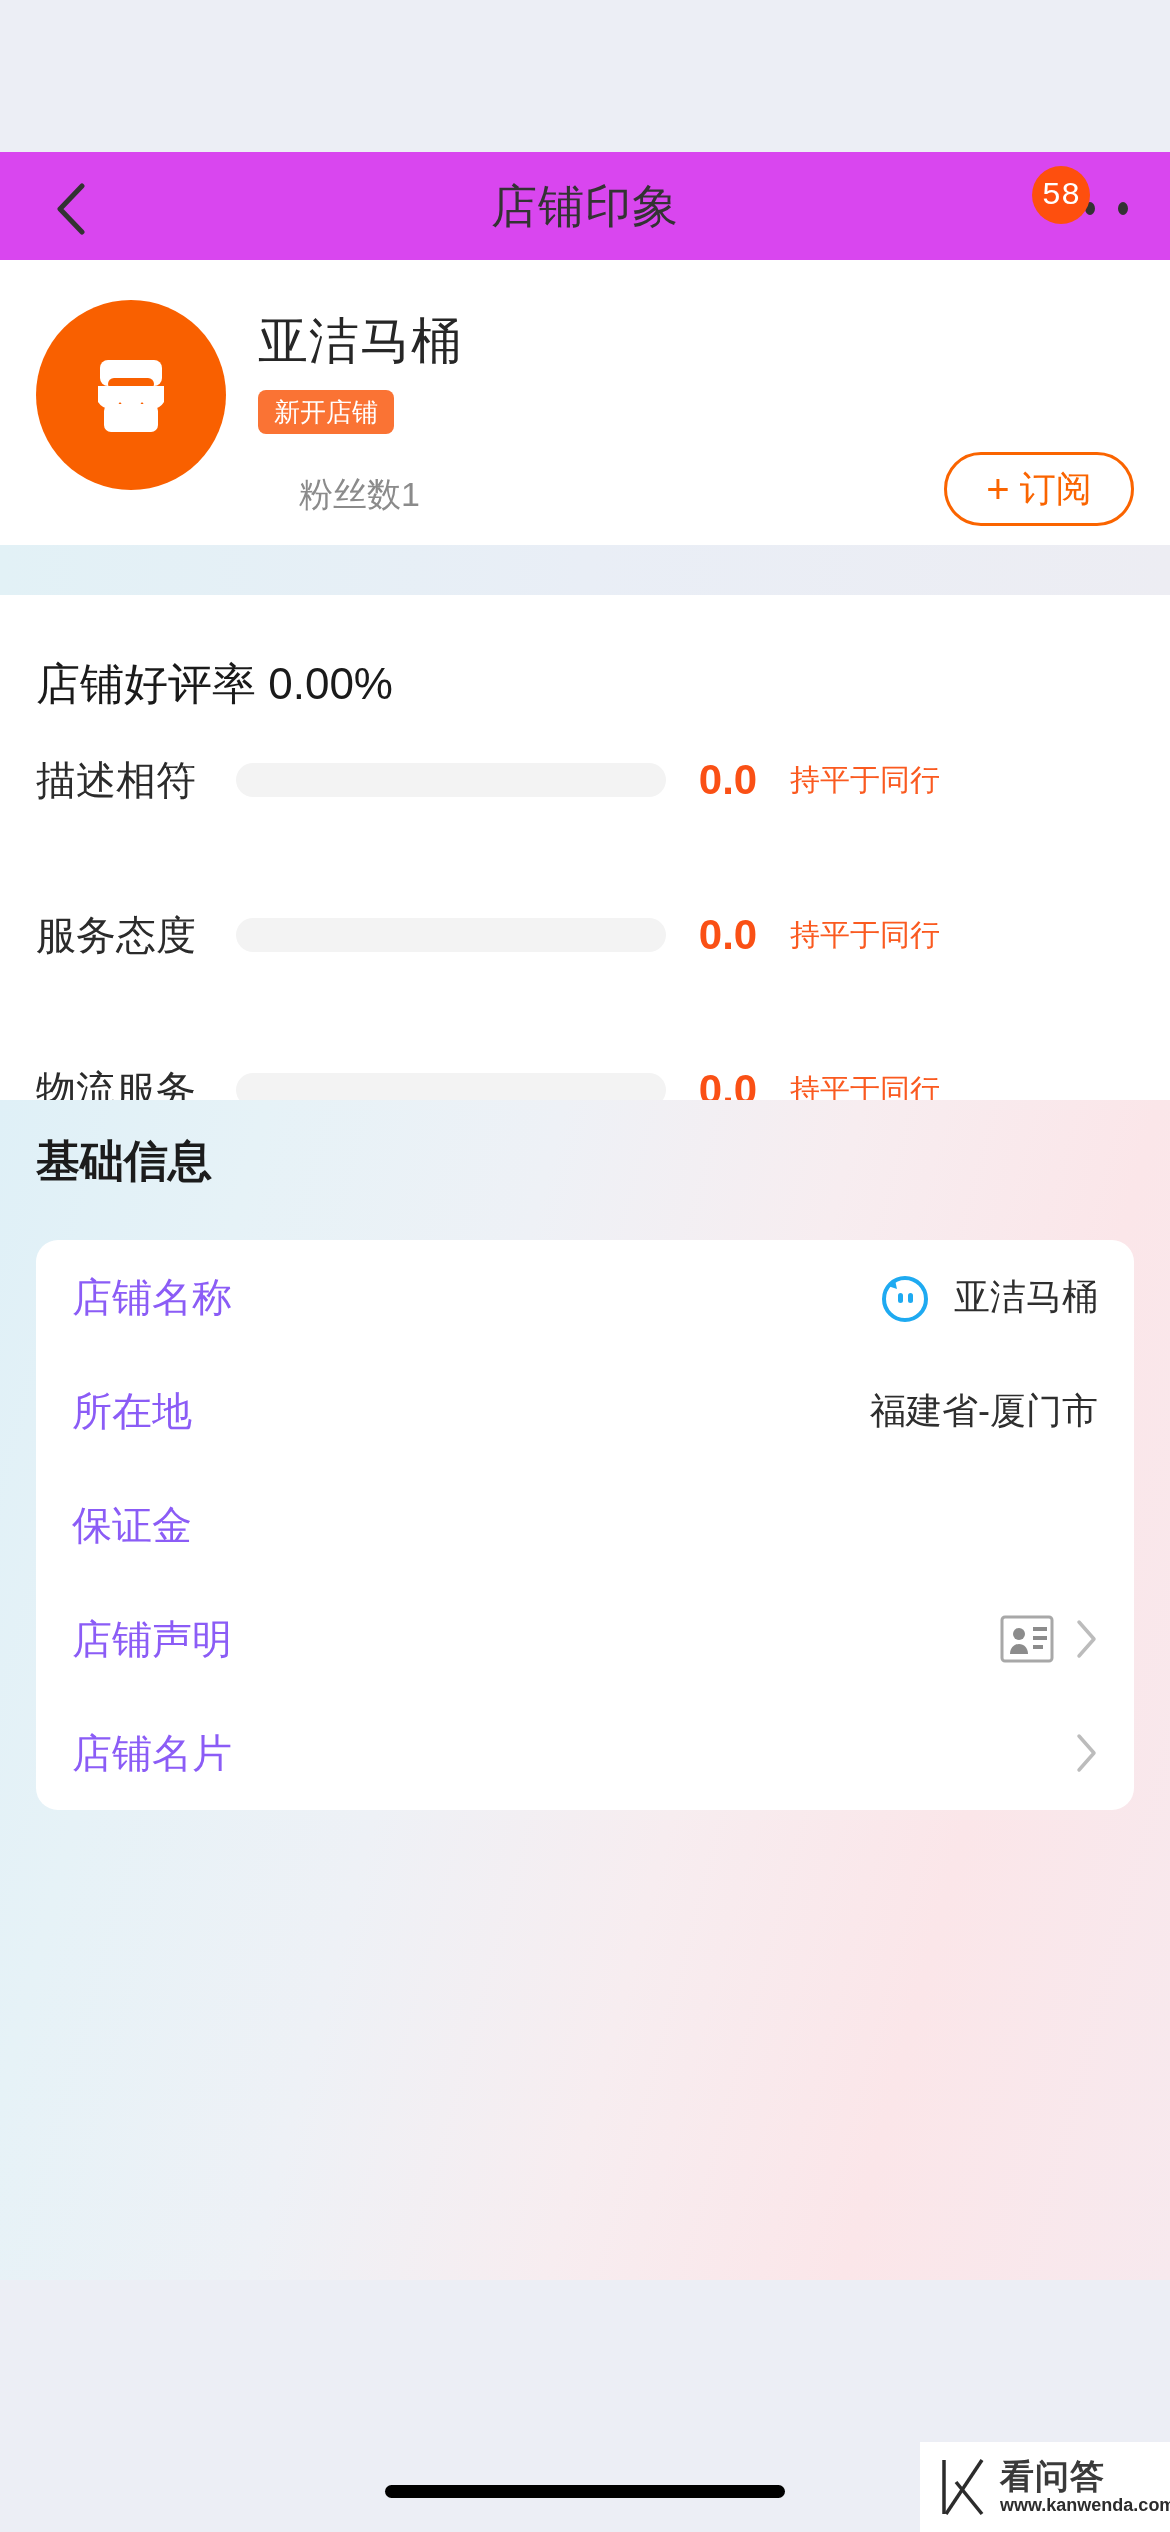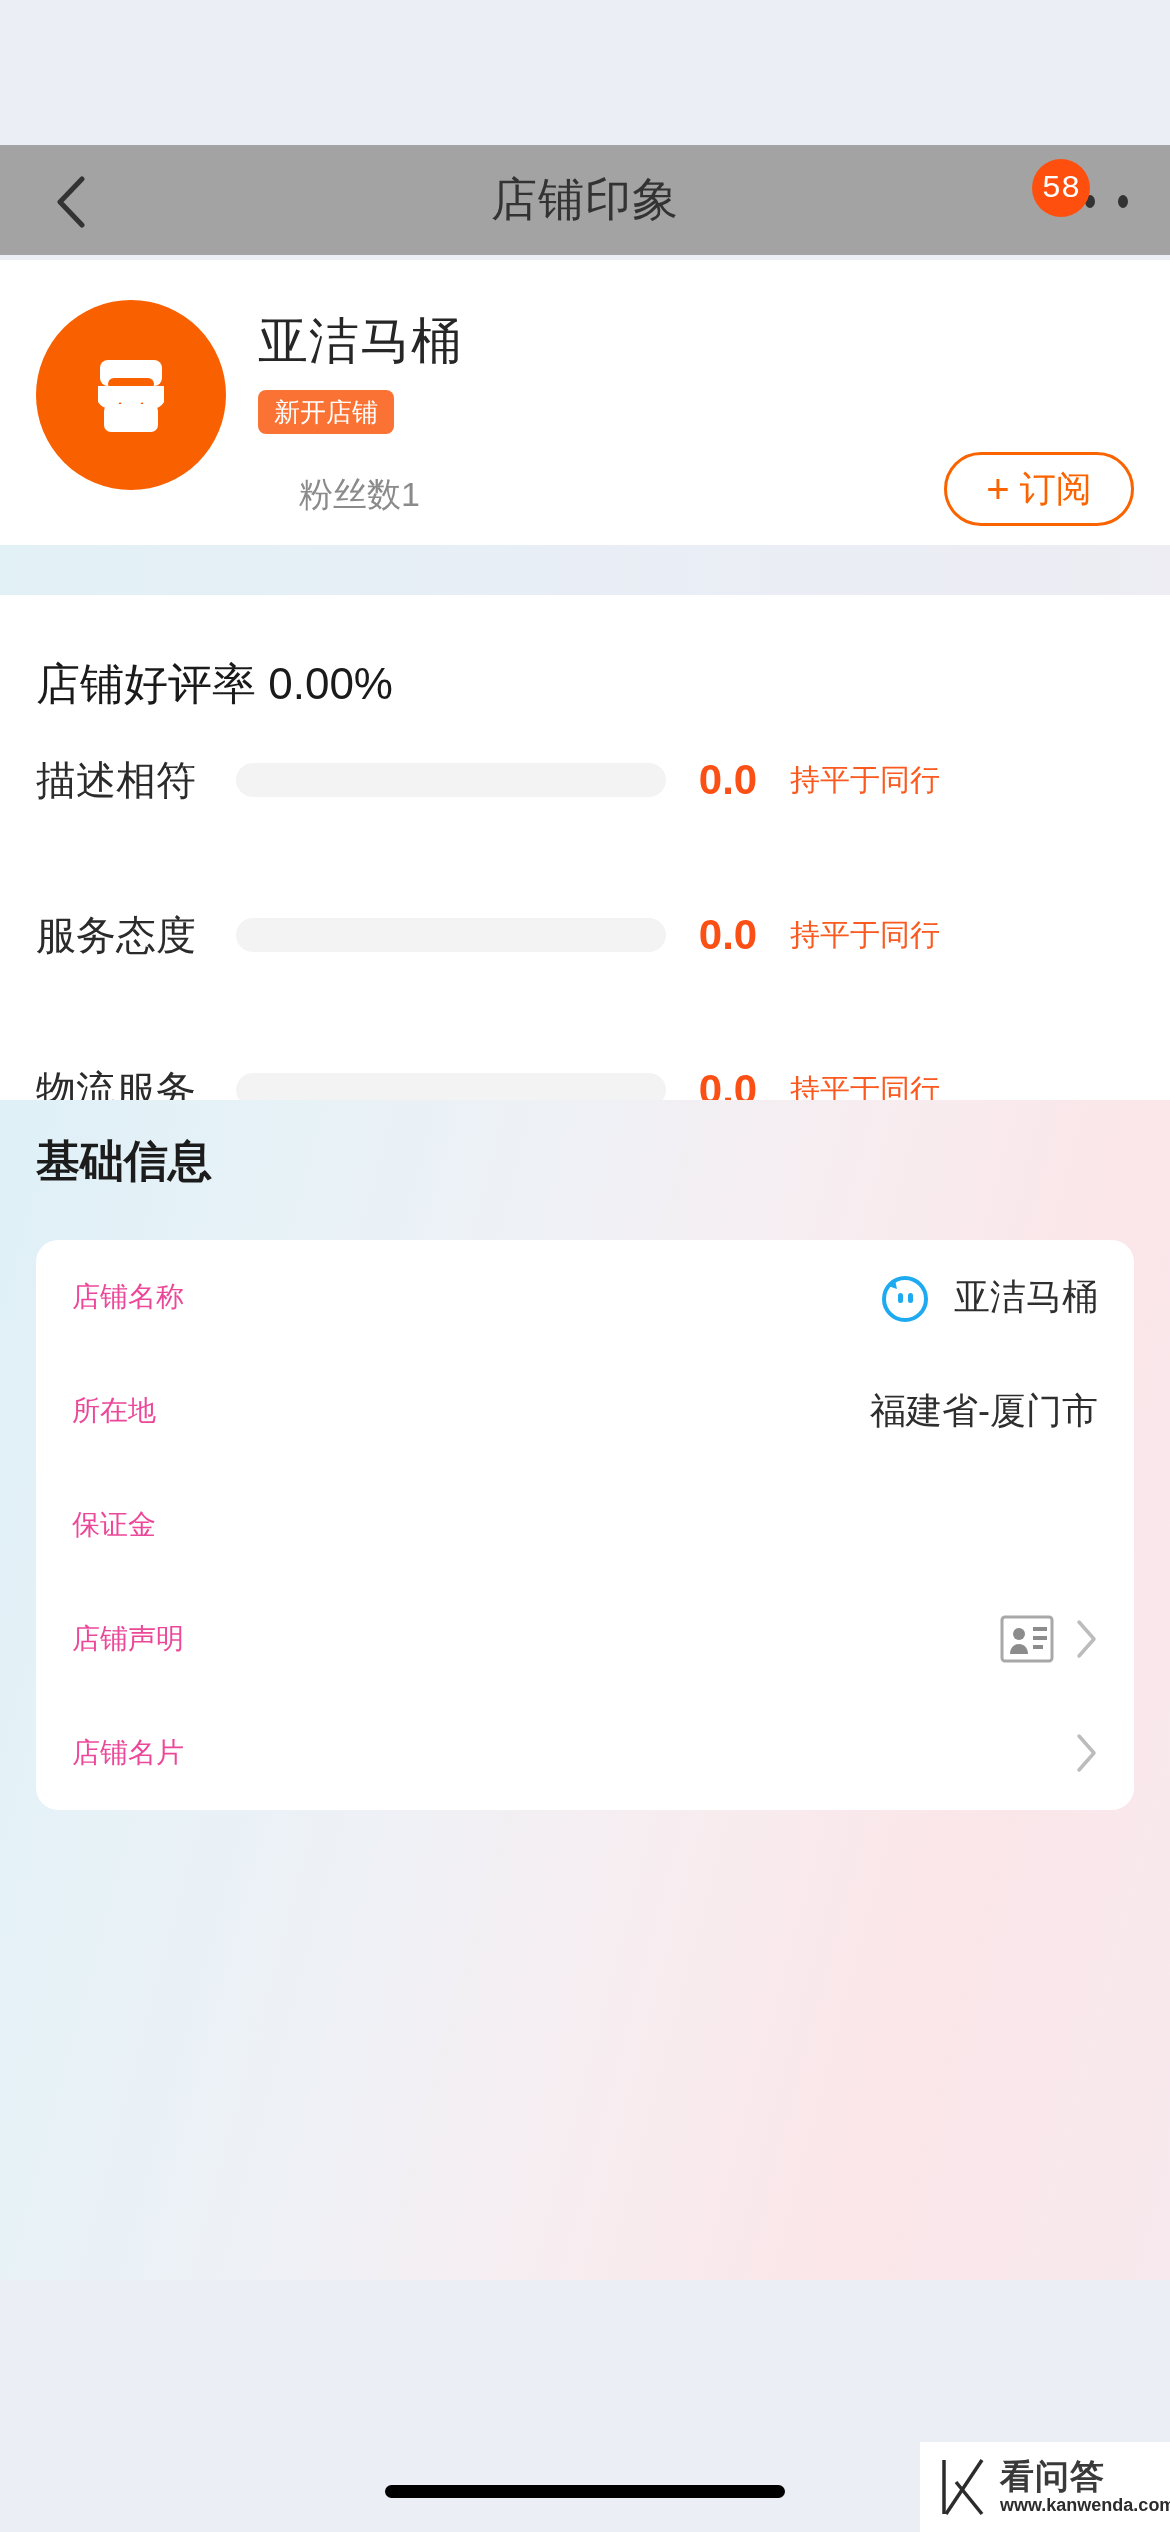--- a/index.html
+++ b/index.html
@@ -41,22 +41,22 @@
     position: relative; padding: 3px;
   }
   .battery::after{
     content:""; position:absolute; right:-8px; top:10px; width:5px; height:12px;
     background:#bcbcbc; border-radius:0 3px 3px 0;
   }
   .battery .lvl { height: 100%; background: #fcc200; border-radius: 4px; width: 36%; }
 
   
   .navbar {
-    position: absolute; top: 145px; left: 0; width: 1170px; height: 110px;
-    background: #a3a3a3;
+    position: absolute; top: 152px; left: 0; width: 1170px; height: 110px;
+    background: #d946ef;
   }
   .back-btn {
     position: absolute; left: 36px; top: 22px; width: 70px; height: 70px;
     display: flex; align-items: center; justify-content: center;
   }
   .back-btn svg { width: 34px; height: 52px; }
   .nav-title {
     position: absolute; left: 0; top: 0; width: 1170px; height: 110px;
     display: flex; align-items: center; justify-content: center;
     font-size: 46px; color: #333; letter-spacing: 1px;
@@ -154,21 +154,21 @@
   }
   .info-card {
     position: absolute; left: 36px; top: 140px;
     width: 1098px; height: 570px;
     background: #fff; border-radius: 22px;
   }
   .info-row {
     position: relative; height: 114px; display: flex; align-items: center;
     padding: 0 36px;
   }
-  .info-row .k { font-size: 28px; color: #ec4899; flex: 0 0 auto; }
+  .info-row .k { font-size: 40px; color: #8b5cf6; flex: 0 0 auto; }
   .info-row .right {
     margin-left: auto; display: flex; align-items: center; gap: 22px;
   }
   .info-row .v { font-size: 36px; color: #2e2e2e; }
   .chev { width: 22px; height: 40px; flex: 0 0 auto; }
 
   .icon-face { width: 54px; height: 54px; }
   .icon-deposit { width: 56px; height: 56px; }
   .icon-idcard { width: 54px; height: 48px; }
 

